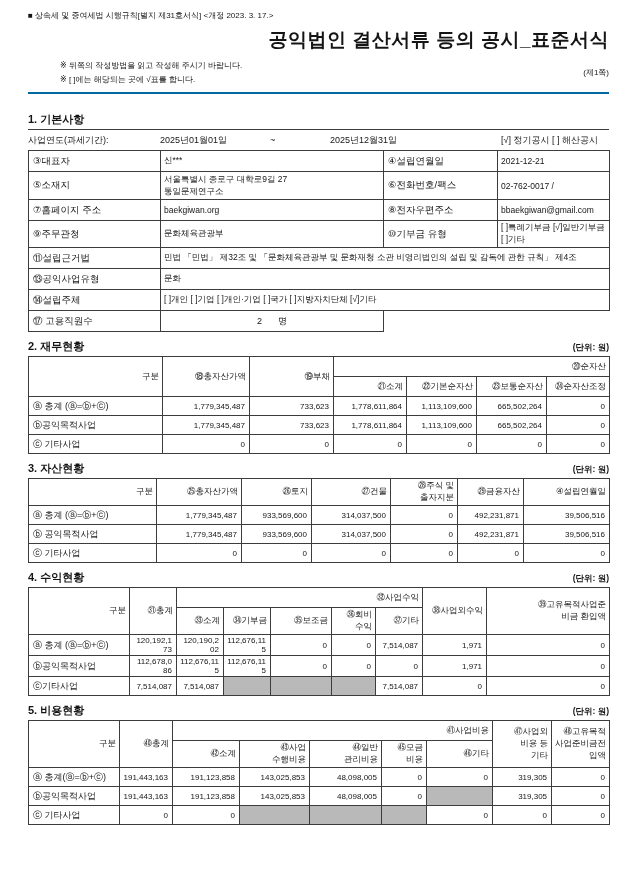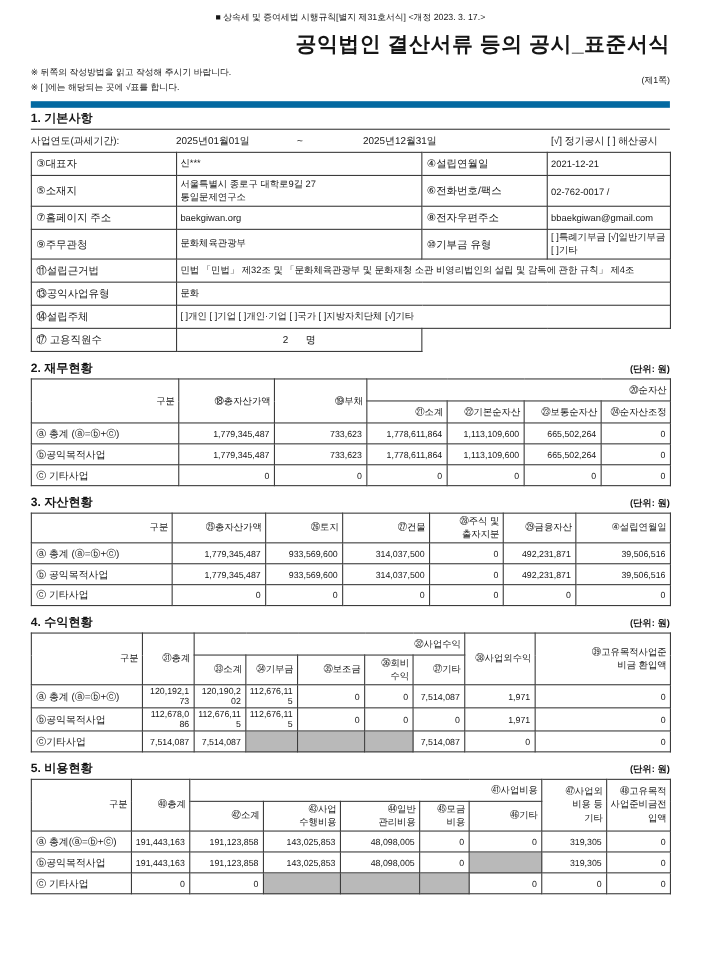--- a/index.html
+++ b/index.html
@@ -2,28 +2,28 @@
 <html><head>
 <meta charset="utf-8">
 <style>
   html,body{margin:0;padding:0;background:#fff;}
   body{
     width:637px;height:873px;box-sizing:border-box;
     padding:8px 28px 0 28px;overflow:hidden;
     font-family:"Liberation Sans","DejaVu Sans",sans-serif;
     color:#151515;-webkit-font-smoothing:antialiased;
   }
-  .regnote{font-size:8px;margin-top:2px;text-align:center;}
+  .regnote{font-size:8px;margin-top:2px;}
   .title{font-size:19px;font-weight:bold;text-align:right;margin:6px 0 4px 0;letter-spacing:0.5px;}
-  .noteband{display:flex;justify-content:space-between;align-items:center;}
+  .noteband{display:flex;justify-content:space-between;align-items:center;margin-left:32px;}
   .notes .n{font-size:8px;margin:3px 0;}
   .pagemark{font-size:8px;}
   .sechead{font-size:11px;font-weight:bold;display:flex;justify-content:space-between;align-items:flex-end;}
   .sechead .unit{font-size:8.5px;font-weight:bold;}
-  .rule-top{border-top:6px solid #0369a1;padding-top:2px;margin-top:4px;}
+  .rule-top{border-top:2px solid #0369a1;padding-top:18px;margin-top:4px;}
   .s1head{margin-top:4px;}
   .period{
     border-top:1px solid #3c3c3c;margin-top:2px;
     display:flex;align-items:center;height:20px;font-size:9px;
   }
   .period .plabel{width:132px;}
   .period .pdate{width:110px;}
   .period .ptilde{width:60px;text-align:left;}
   .period .pdate2{width:160px;}
   .period .ptype{flex:1;padding-left:11px;}

